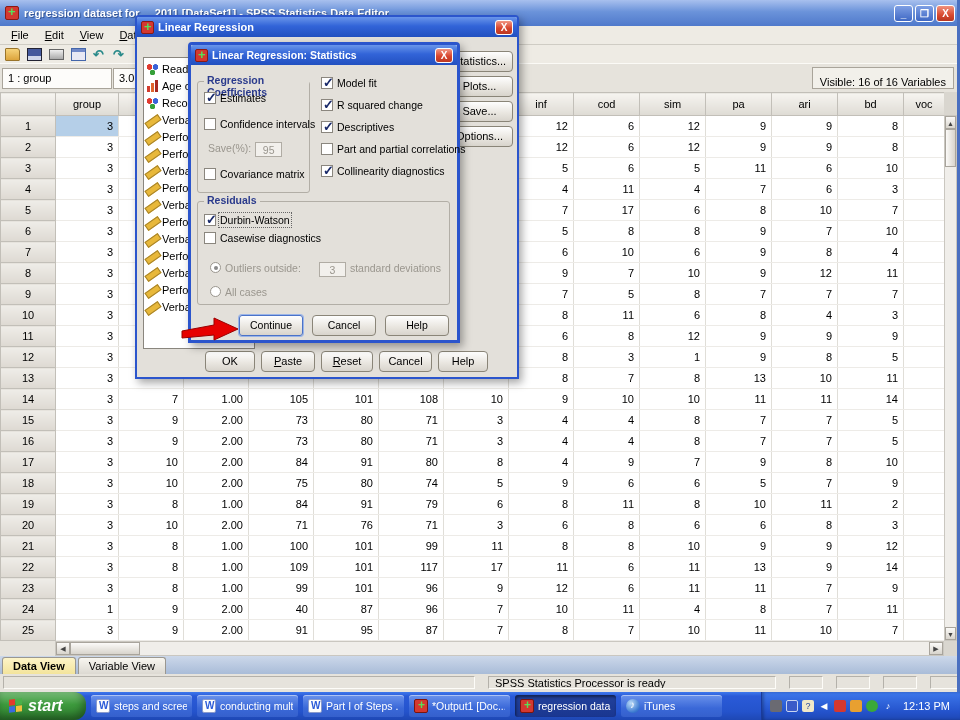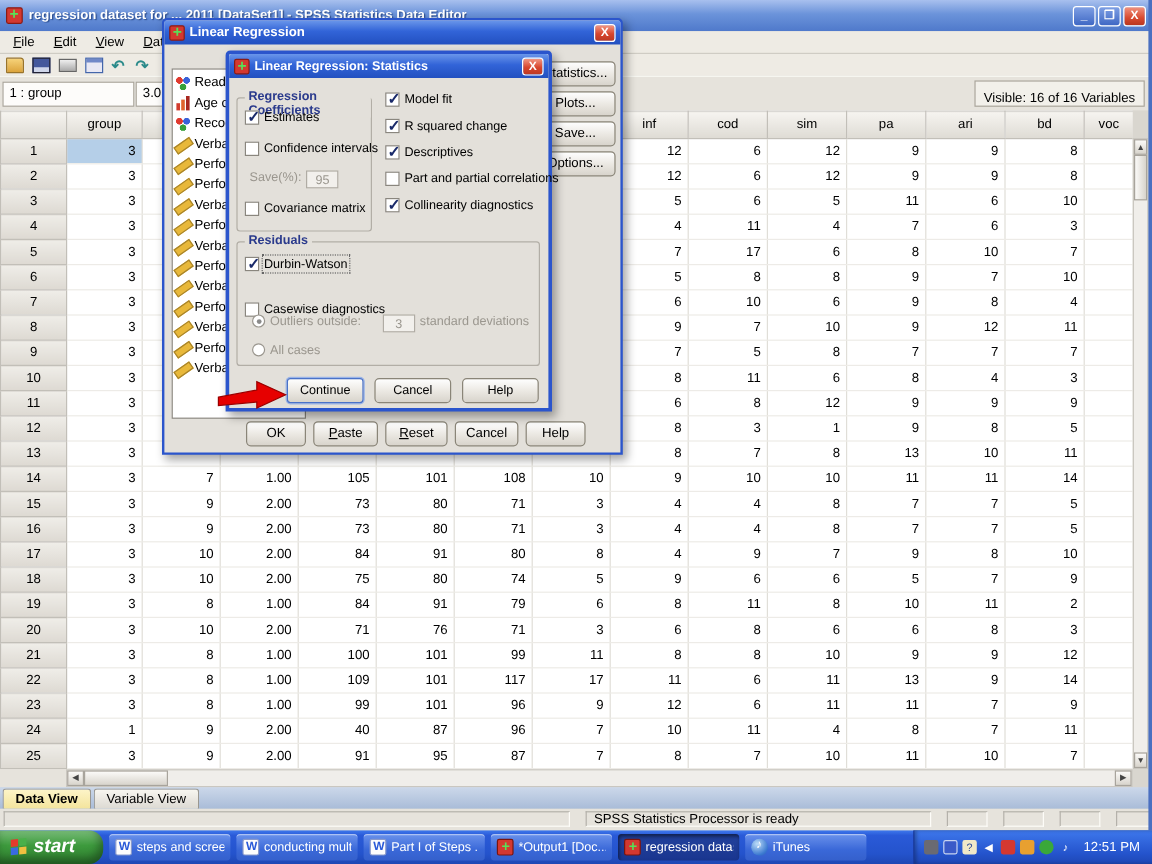--- a/index.html
+++ b/index.html
@@ -771,21 +771,21 @@
           <span>Collinearity diagnostics</span>
         </div>
       </div>
 
       <div class="grp resid">
         <span class="grp-title">Residuals</span>
         <div class="check-row on" style="left:6px;top:12px">
           <span class="cb"></span>
           <span class="focus-label">Durbin-Watson</span>
         </div>
-        <div class="check-row" style="left:6px;top:50px">
+        <div class="check-row" style="left:6px;top:30px">
           <span class="cb"></span>
           <span>Casewise diagnostics</span>
         </div>
         <div class="check-row disabled on" style="left:12px;top:60px">
           <span class="radio"></span>
           <span>Outliers outside:</span>
           <span class="dis-input" style="margin-left:14px">3</span>
           <span>standard deviations</span>
         </div>
         <div class="check-row disabled" style="left:12px;top:84px">
@@ -844,17 +844,17 @@
       </div>
     <div class="tray">
       <span class="tray-icon" style="background:#6a6a72"></span>
       <span class="tray-icon" style="background:#3a5ac8;border:1px solid #c8d4f0"></span>
       <span class="tray-icon" style="background:#f0e8c8;color:#2a4a9a">?</span>
       <span class="tray-icon" style="background:none">◀</span>
       <span class="tray-icon" style="background:#d43830"></span>
       <span class="tray-icon" style="background:#e8a030"></span>
       <span class="tray-icon" style="background:#3aa83a;border-radius:50%"></span>
       <span class="tray-icon" style="background:none">♪</span>
-      <span class="clock">12:51 PM</span>
+      <span class="clock">12:13 PM</span>
     </div>
   </div>
 
 </div>
 
 </body></html>

